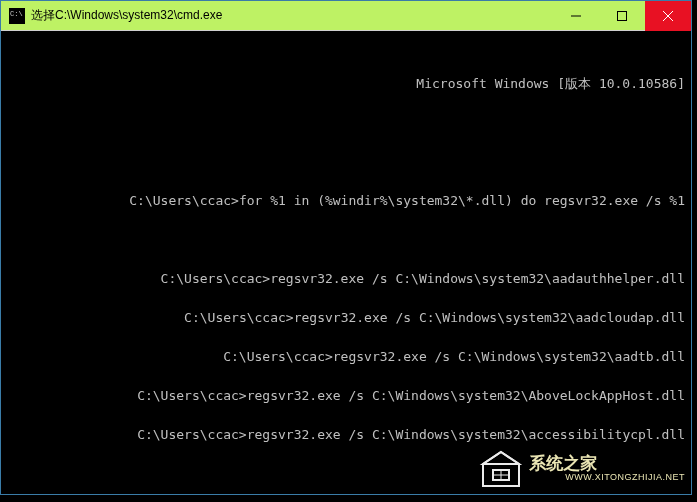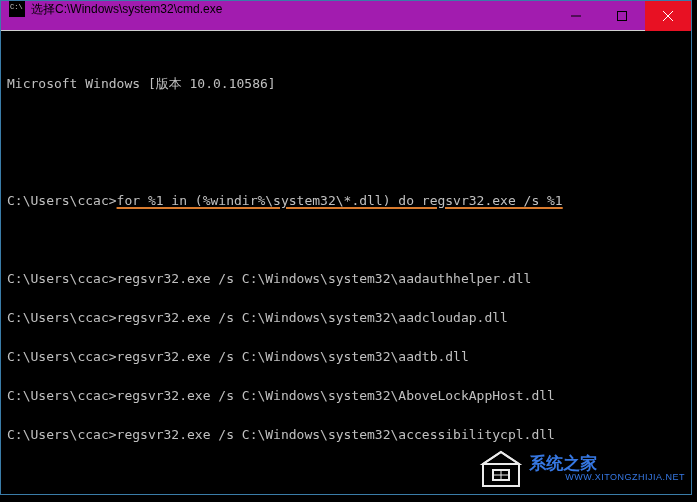--- a/index.html
+++ b/index.html
@@ -14,22 +14,23 @@
     }
     .window {
       width: 692px;
       height: 495px;
       border: 1px solid #3a7ca8;
       background: #000;
       position: relative;
     }
     .titlebar {
       height: 30px;
-      background: #a21caf;
+      background: #bef264;
       display: flex;
+      align-items: center;
       border-bottom: 1px solid #d0d0d0;
     }
     .titlebar-icon {
       width: 16px;
       height: 16px;
       margin-left: 8px;
       margin-right: 6px;
       background: #000;
       display: inline-block;
       position: relative;
@@ -68,35 +69,34 @@
     }
     .win-btn svg { width: 10px; height: 10px; }
     .terminal {
       padding: 4px 6px;
       color: #c0c0c0;
       line-height: 1.5;
       white-space: pre;
       font-family: "NSimSun", Consolas, monospace;
       font-size: 13px;
     }
-    .line { white-space: pre-wrap; word-break: break-all; }
+    .line { white-space: pre-wrap; word-break: break-all; text-align: right; }
     .underlined {
-      text-decoration: underline;
       text-decoration-color: #d97b2e;
       text-decoration-thickness: 2px;
       text-underline-offset: 2px;
     }
     .watermark {
       position: absolute;
       right: 6px;
       bottom: 6px;
       display: flex;
       align-items: center;
       gap: 6px;
-      color: #3b82f6;
+      color: #fef9c3;
       font-family: "Microsoft YaHei", sans-serif;
       opacity: 0.92;
       pointer-events: none;
     }
     .wm-logo {
       width: 44px;
       height: 38px;
       position: relative;
     }
     .wm-logo svg { width: 44px; height: 38px; }

